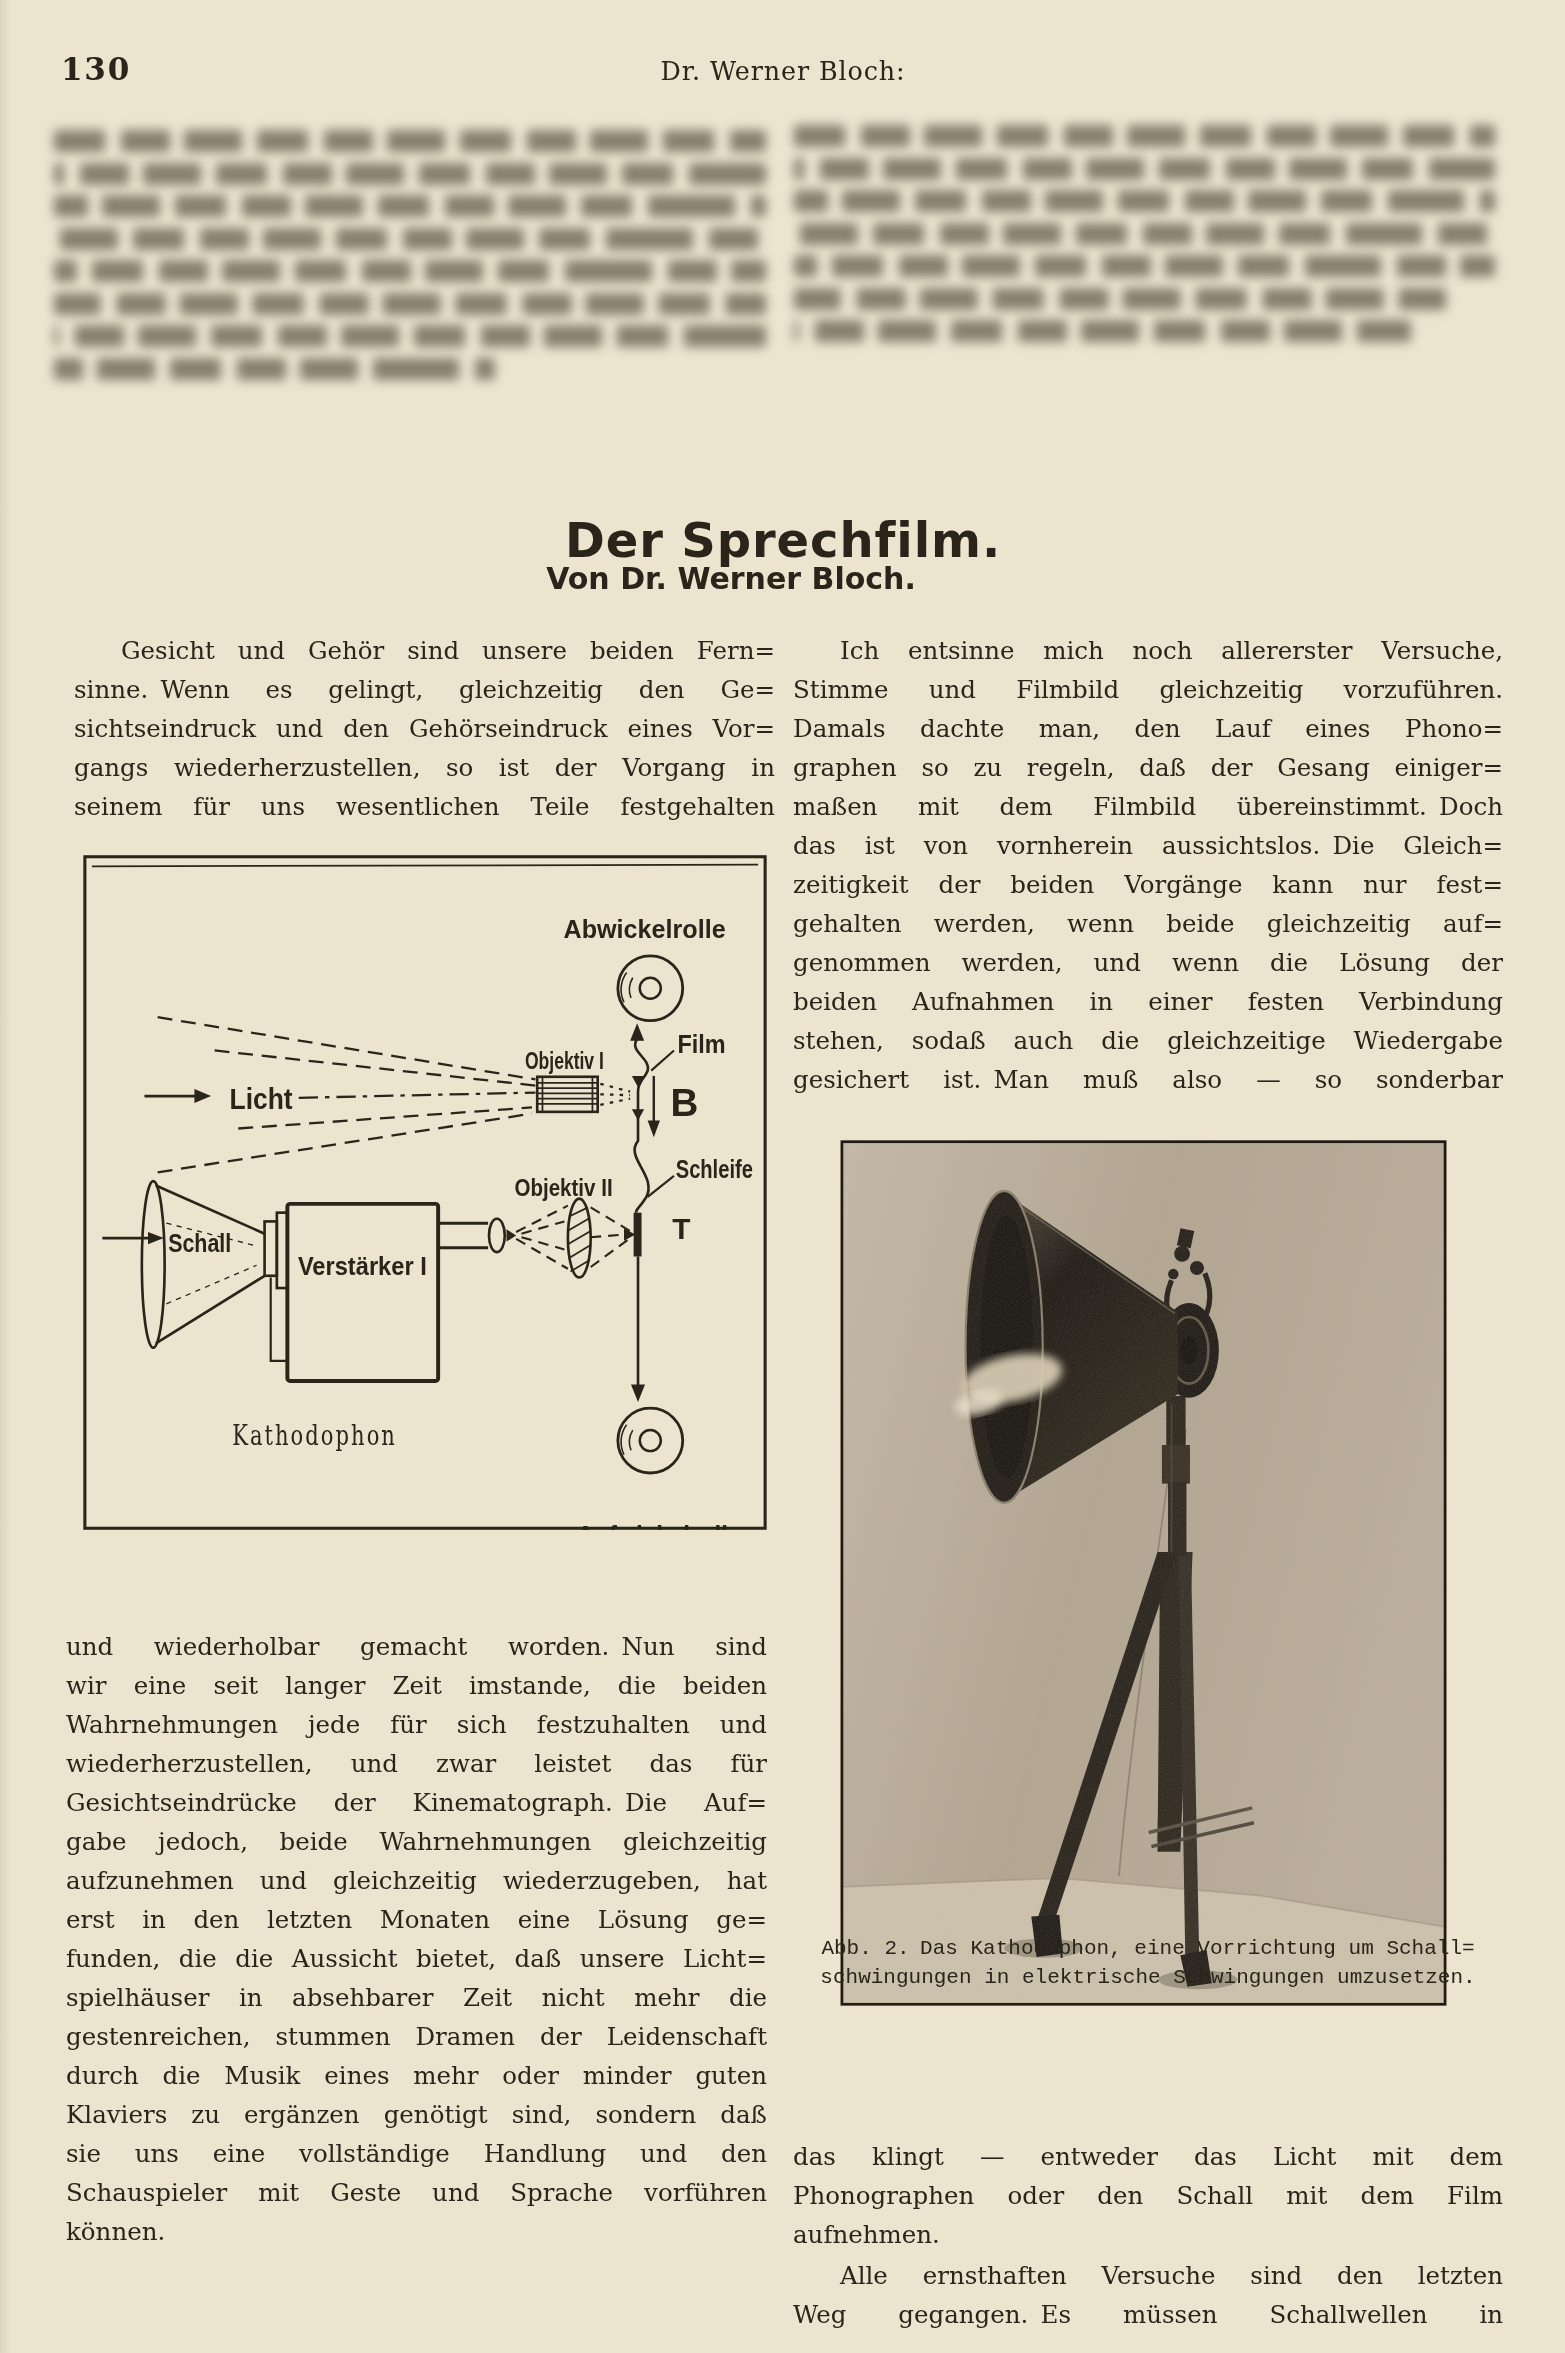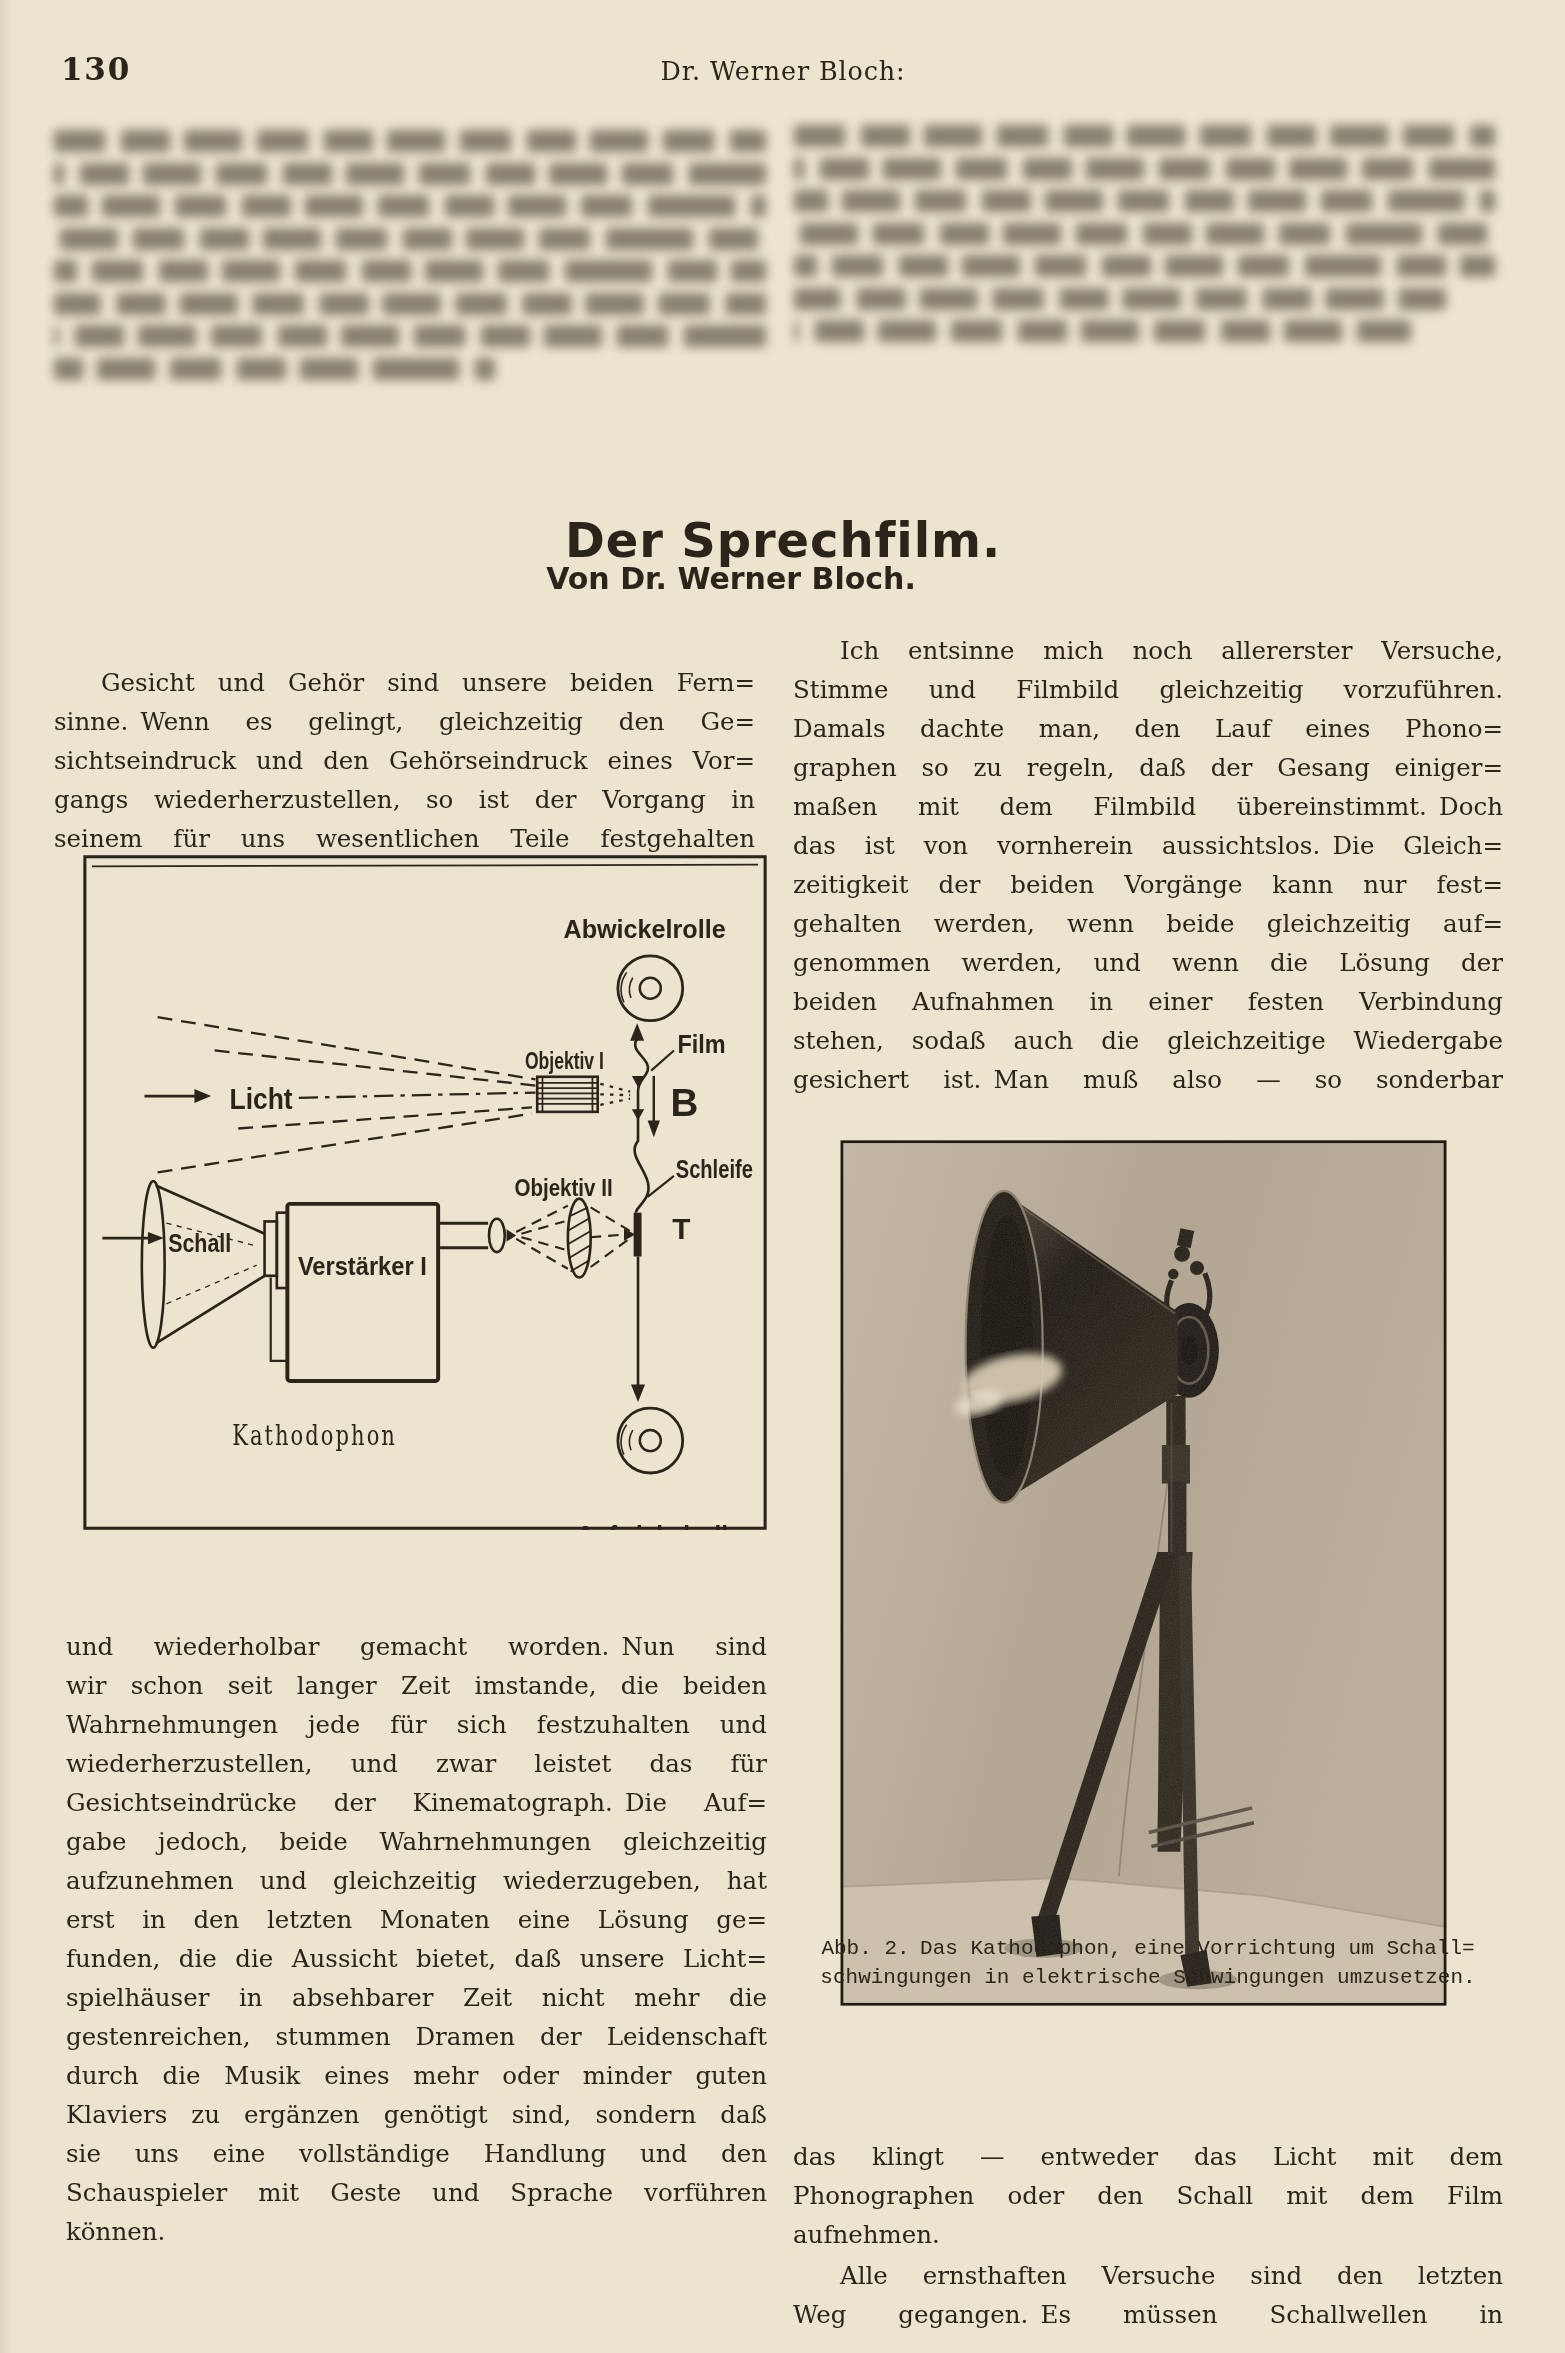--- a/index.html
+++ b/index.html
@@ -59,21 +59,21 @@
       <div class="blur-line" style="width: 100%; background-position: -82px 0px;"></div>
       <div class="blur-line" style="width: 100%; background-position: -124px 0px;"></div>
       <div class="blur-line" style="width: 100%; background-position: -165px 0px;"></div>
       <div class="blur-line" style="width: 93%; background-position: -4.4px 0px;"></div>
       <div class="blur-line" style="width: 88%; background-position: -46px 0px;"></div>
     </div>
 
   <h1 class="abs title">Der Sprechfilm.</h1>
   <div class="abs byline">Von Dr. Werner Bloch.</div>
 
-  <div class="abs textcol" style="left:54px;top:631px;width:701px;margin-top:32px;">
+  <div class="abs textcol" style="left:74px;top:631px;width:701px;">
       <div class="tl indent">Gesicht und Gehör sind unsere beiden Fern=</div>
       <div class="tl">sinne. Wenn es gelingt, gleichzeitig den Ge=</div>
       <div class="tl">sichtseindruck und den Gehörseindruck eines Vor=</div>
       <div class="tl">gangs wiederherzustellen, so ist der Vorgang in</div>
       <div class="tl">seinem für uns wesentlichen Teile festgehalten</div>
     </div>
 
   <div class="abs textcol" style="left:793px;top:631px;width:710px;">
       <div class="tl indent">Ich entsinne mich noch allererster Versuche,</div>
       <div class="tl">Stimme und Filmbild gleichzeitig vorzuführen.</div>
@@ -201,21 +201,21 @@
     <text class="dlabel" x="97" y="453" font-size="30" textLength="72" lengthAdjust="spacingAndGlyphs">Schall</text>
     <text class="dlabel" x="245" y="479" font-size="30" textLength="147" lengthAdjust="spacingAndGlyphs">Verstärker I</text>
     <text class="dserif" x="170" y="673" font-size="31" textLength="188" lengthAdjust="spacingAndGlyphs">Kathodophon</text>
     <text class="dlabel" x="672" y="438" font-size="34">T</text>
     <text class="dlabel" x="563" y="787" font-size="31" textLength="188" lengthAdjust="spacingAndGlyphs">Aufwickelrolle</text>
   </svg>
 
 
   <div class="abs textcol" style="left:66px;top:1627px;width:701px;">
       <div class="tl">und wiederholbar gemacht worden. Nun sind</div>
-      <div class="tl">wir schon seit langer Zeit imstande, die beiden</div>
+      <div class="tl">wir eine seit langer Zeit imstande, die beiden</div>
       <div class="tl">Wahrnehmungen jede für sich festzuhalten und</div>
       <div class="tl">wiederherzustellen, und zwar leistet das für</div>
       <div class="tl">Gesichtseindrücke der Kinematograph. Die Auf=</div>
       <div class="tl">gabe jedoch, beide Wahrnehmungen gleichzeitig</div>
       <div class="tl">aufzunehmen und gleichzeitig wiederzugeben, hat</div>
       <div class="tl">erst in den letzten Monaten eine Lösung ge=</div>
       <div class="tl">funden, die die Aussicht bietet, daß unsere Licht=</div>
       <div class="tl">spielhäuser in absehbarer Zeit nicht mehr die</div>
       <div class="tl">gestenreichen, stummen Dramen der Leidenschaft</div>
       <div class="tl">durch die Musik eines mehr oder minder guten</div>

